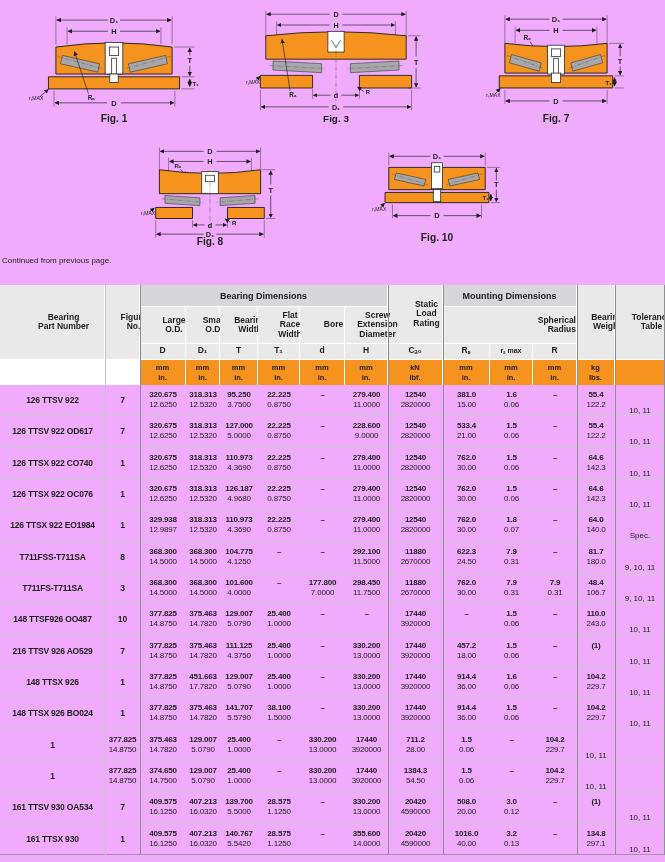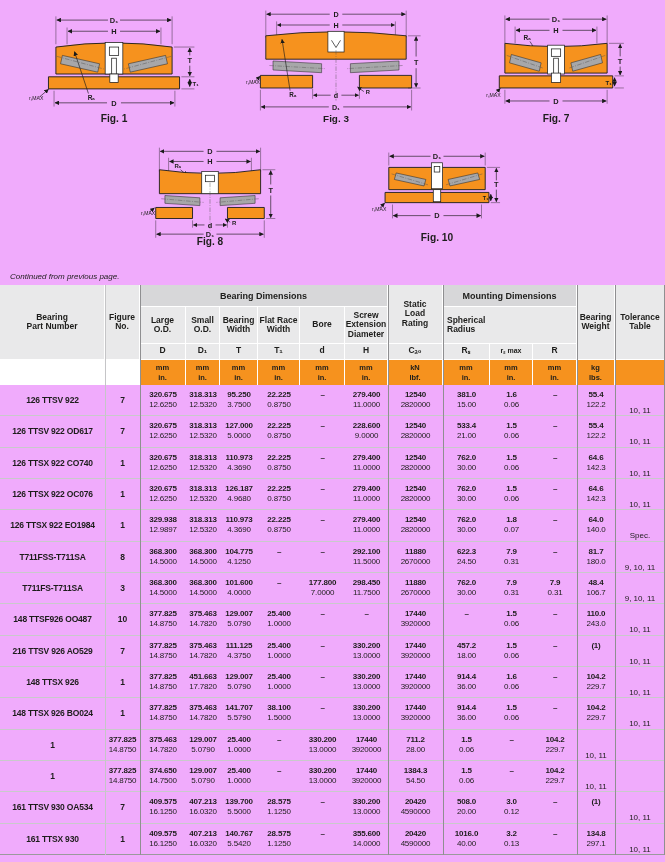--- a/index.html
+++ b/index.html
@@ -11,36 +11,36 @@
   .dlab-s{font-size:6.5px;font-weight:bold;}
   .tinylab{font-size:5.5px;}
   .figcap{font-size:11px;font-weight:bold;text-anchor:middle;}
   .dim{stroke:#1a1a1a;stroke-width:.7;fill:none;}
   .ext{stroke:#1a1a1a;stroke-width:.45;fill:none;}
   .bodyfill{fill:#f6921e;stroke:#1f1f1f;stroke-width:1;}
   .roller{fill:#a7a7a9;stroke:#2b2b2b;stroke-width:.6;}
   .whitep{fill:#fff;stroke:#1f1f1f;stroke-width:.8;}
   .cl{stroke:#555;stroke-width:.5;fill:none;stroke-dasharray:5 1.5 1 1.5;}
 
-  .continued{position:absolute;left:2px;top:272px;font-size:8px;font-style:italic;margin-left:8px;}
+  .continued{position:absolute;left:2px;top:256px;font-size:8px;}
 
   .tablewrap{position:absolute;left:0;top:285px;width:665px;height:570px;}
   .thead{display:grid;background:#fff;column-gap:1px;row-gap:1px;
          grid-template-columns:104px 34px 45px 33px 37px 41px 44px 42px 54px 46px 42px 43px 37px 50px;
          grid-template-rows:21px 36px 15px 25px;height:100px;}
   .hc{background:#e9e9ea;display:flex;flex-direction:column;align-items:center;justify-content:center;
-      font-size:8.5px;font-weight:bold;line-height:9.5px;text-align:center;}
+      font-size:8.5px;font-weight:bold;line-height:9.5px;text-align:center;padding-left:23px;}
   .gbox{background:#d7d7d9;display:flex;align-items:center;justify-content:center;
         font-size:9px;font-weight:bold;}
   .sym{background:#e9e9ea;display:flex;align-items:flex-start;justify-content:center;
        font-size:8.5px;font-weight:bold;line-height:13px;}
   .sym.small{font-size:7px;}
   .uc{background:#f6921e;display:flex;flex-direction:column;align-items:center;justify-content:center;
       font-size:7.5px;font-weight:bold;line-height:9.5px;}
-  .sphcell{align-items:flex-start;padding-left:4px;text-align:left;}
+  .sphcell{align-items:flex-end;padding-left:4px;text-align:left;}
 
   .tbody .trow{display:grid;height:31.33px;box-sizing:border-box;
      grid-template-columns:105px 35px 46px 34px 38px 42px 45px 43px 55px 47px 43px 44px 38px 50px;
      border-bottom:1px solid #c9c9cb;}
   .tbody .trow:last-child{border-bottom:1px solid #9a9a9c;}
   .cell{overflow:hidden;}
   .cell.num{text-align:center;padding-top:5px;}
   .v1{font-size:8px;font-weight:bold;line-height:10px;letter-spacing:-.2px;}
   .v2{font-size:8px;line-height:10px;letter-spacing:-.2px;}
   .cell.part{display:flex;align-items:center;justify-content:center;font-size:8.5px;letter-spacing:-.2px;text-align:center;font-weight:bold;}

